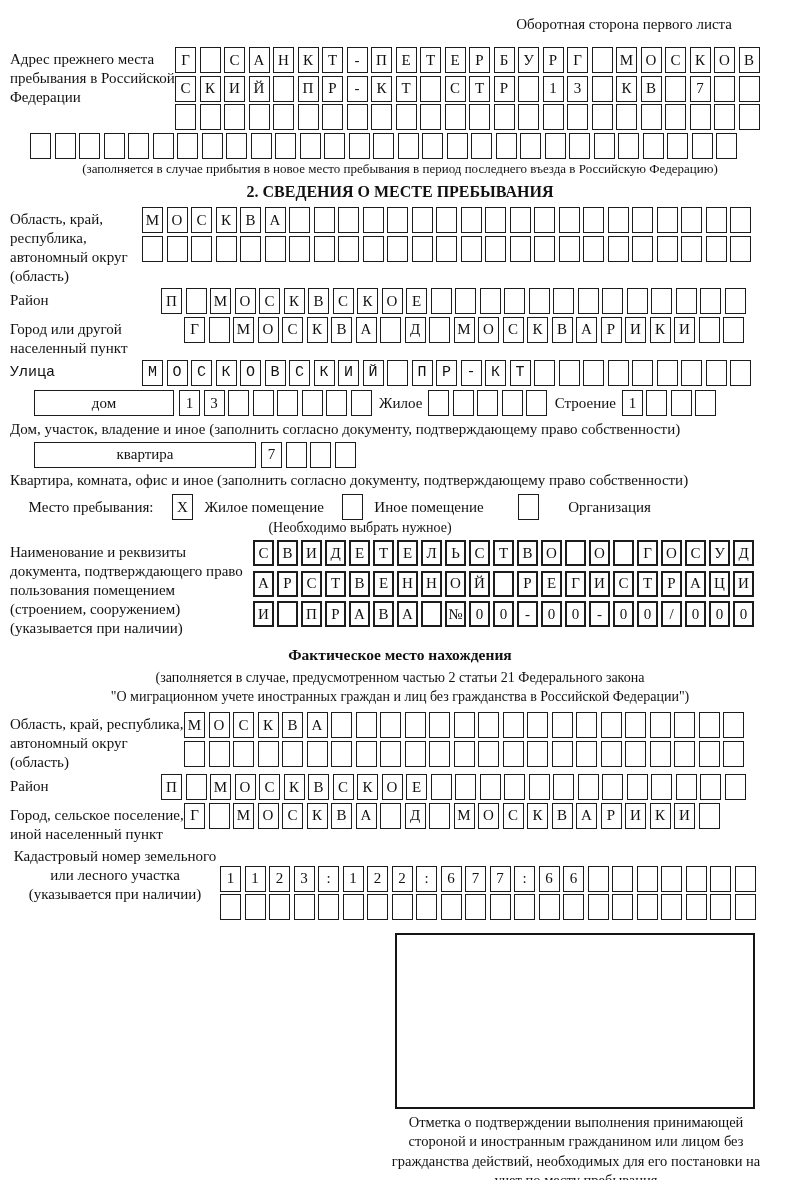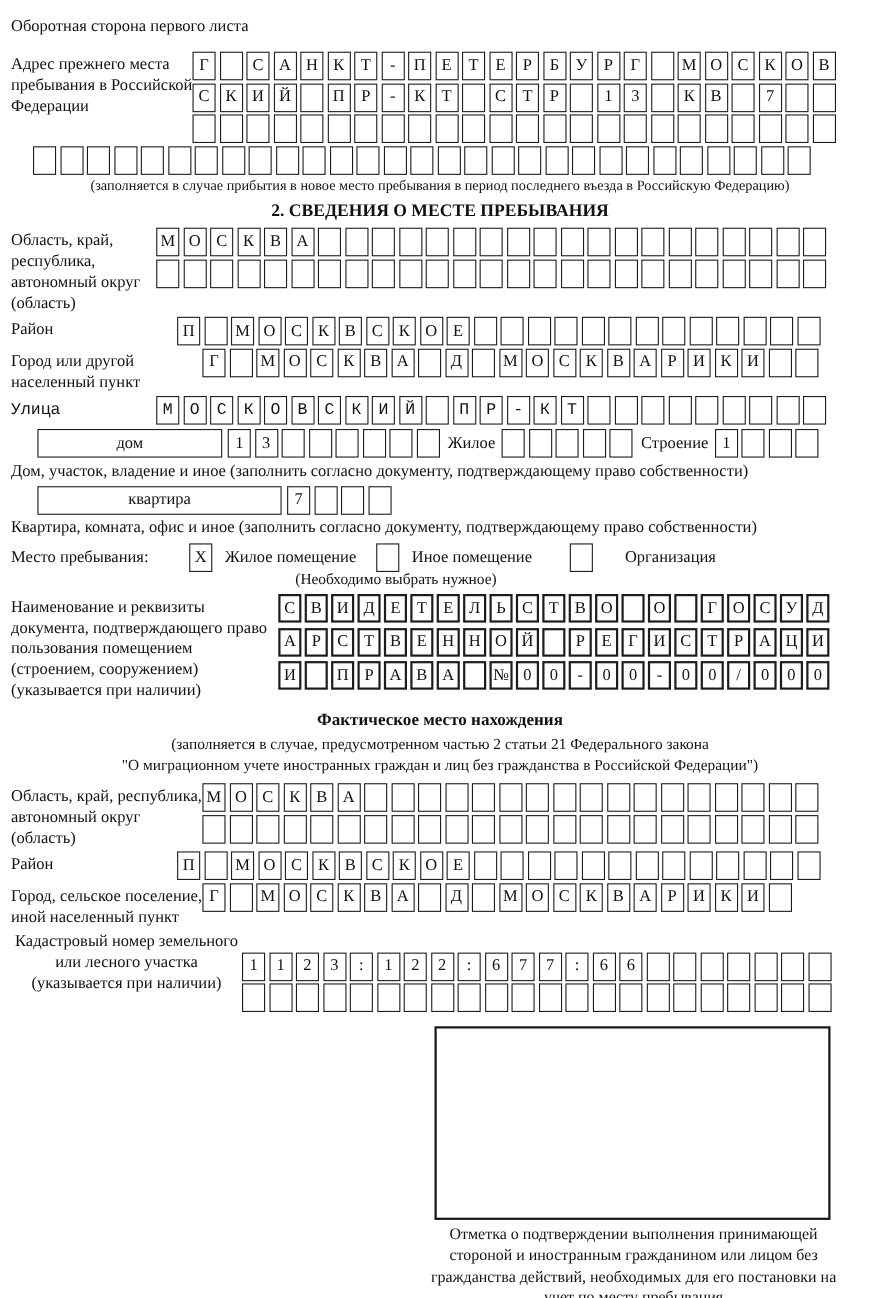--- a/index.html
+++ b/index.html
@@ -2,21 +2,21 @@
 <html><head>
 <meta charset="utf-8">
 <style>
   * { margin:0; padding:0; box-sizing:border-box; }
   html,body { background:#fff; }
   body {
     width:800px; height:1180px; margin:0 auto; position:relative; overflow:hidden;
     color:#111; font-family:"Liberation Serif","DejaVu Serif",serif; font-size:15px;
   }
   .page { padding:0 10px; }
-  .hdr-note { text-align:left; padding:16px 58px 0 0; font-size:15px; }
+  .hdr-note { text-align:right; padding:16px 58px 0 0; font-size:15px; }
 
   .flexblock { display:flex; align-items:flex-start; }
   .lbl { font-size:15px; line-height:19px; flex:none; padding-top:3px; }
   .rows { display:flex; flex-direction:column; }
   .cellrow { display:flex; margin-bottom:2.5px; }
   .cell {
     width:21px; height:26px; flex:none; margin-right:3.5px;
     border:1.5px solid #1c1c1c; display:flex; align-items:center; justify-content:center;
     font-size:15px; background:#fff;
   }
@@ -305,21 +305,21 @@
         <span class="cell"></span>
         <span class="cell"></span>
         <span class="cell"></span>
         <span class="cell"></span>
         <span class="cell"></span>
         <span class="cell"></span>
       </div>
   </div>
 
   <div style="display:flex; align-items:flex-start; margin-top:2px;">
-    <div class="wbox" style="width:168px; margin-left:24px;">дом</div>
+    <div class="wbox" style="width:140px; margin-left:24px;">дом</div>
     <div class="cellrow">
         <span class="cell">1</span>
         <span class="cell">3</span>
         <span class="cell"></span>
         <span class="cell"></span>
         <span class="cell"></span>
         <span class="cell"></span>
         <span class="cell"></span>
         <span class="cell"></span>
       </div>
@@ -345,21 +345,21 @@
     <div class="wbox" style="width:222px; margin-left:24px;">квартира</div>
     <div class="cellrow">
         <span class="cell">7</span>
         <span class="cell"></span>
         <span class="cell"></span>
         <span class="cell"></span>
       </div>
   </div>
   <div class="caption-left">Квартира, комната, офис и иное (заполнить согласно документу, подтверждающему право собственности)</div>
 
-  <div style="display:flex; align-items:center; margin-top:3px;">
+  <div style="display:flex; align-items:center; margin-top:3px;text-align:center;">
     <div class="chk-lbl" style="width:162px;">Место пребывания:</div>
     <span class="cell">X</span>
     <div class="chk-lbl" style="padding:0 18px 0 8px;">Жилое помещение</div>
     <span class="cell"></span>
     <div class="chk-lbl" style="padding:0 34px 0 8px;">Иное помещение</div>
     <span class="cell"></span>
     <div class="chk-lbl" style="padding:0 0 0 26px;">Организация</div>
   </div>
   <div class="caption" style="font-size:14px; width:700px;">(Необходимо выбрать нужное)</div>
 

